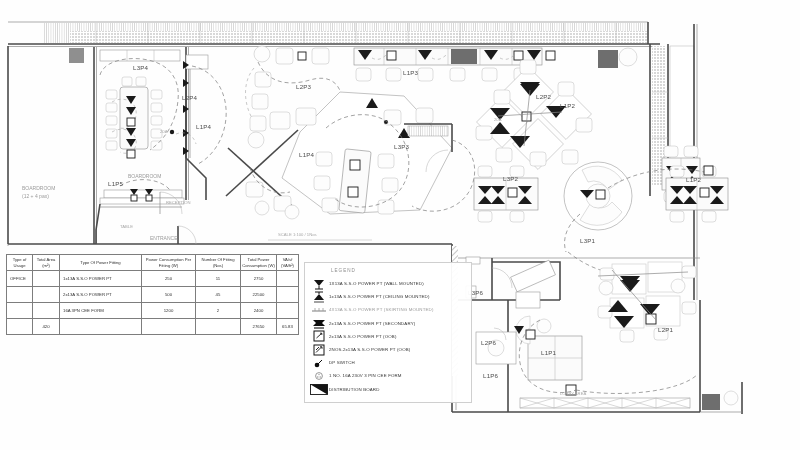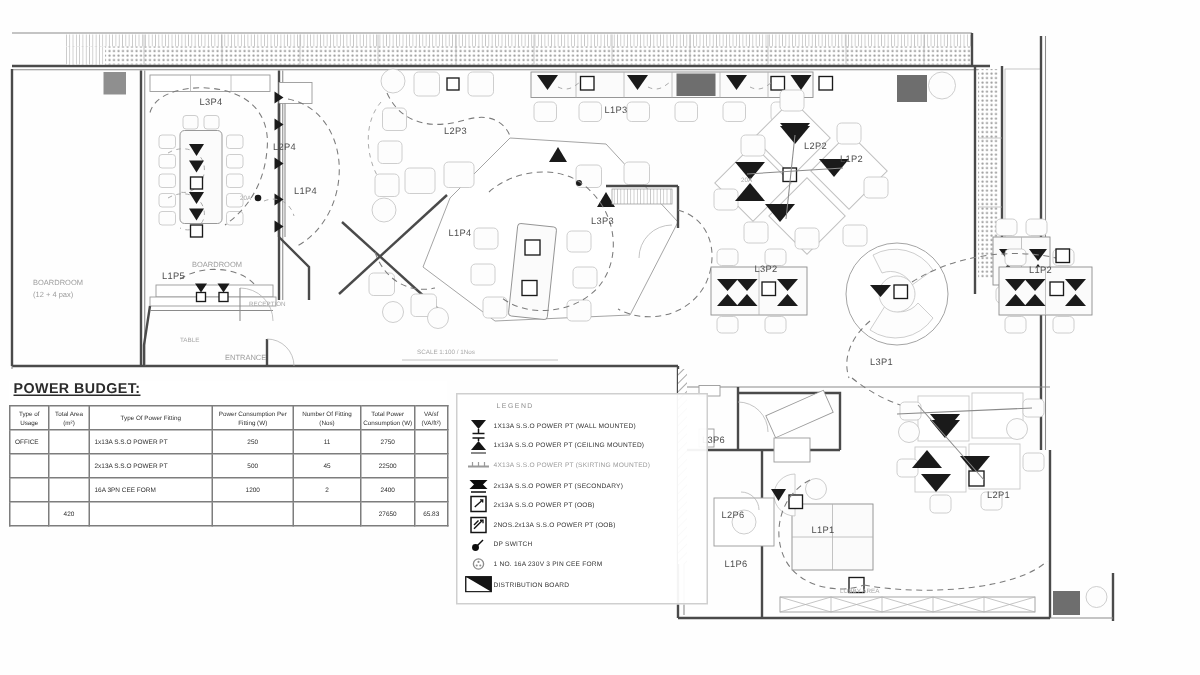--- a/index.html
+++ b/index.html
@@ -588,21 +588,20 @@
       <text class="lbl" x="541" y="355">L1P1</text>
       <text class="lbl" x="468" y="295">L3P6</text>
       <text class="lbl" x="481" y="345">L2P6</text>
       <text class="lbl" x="483" y="378">L1P6</text>
       <text class="lbl-dim" x="160" y="133">20A</text>
       <text class="lbl-dim" x="494" y="121">20A</text>
     </g>
   </svg>
 
   <div id="budget">
-    <div id="budget-title">POWER BUDGET:</div>
     <table class="pb">
       <colgroup>
         <col class="col0">
           <col class="col1">
           <col class="col2">
         <col class="col3">
           <col class="col4">
           <col class="col5">
           <col class="col6">
       </colgroup>

